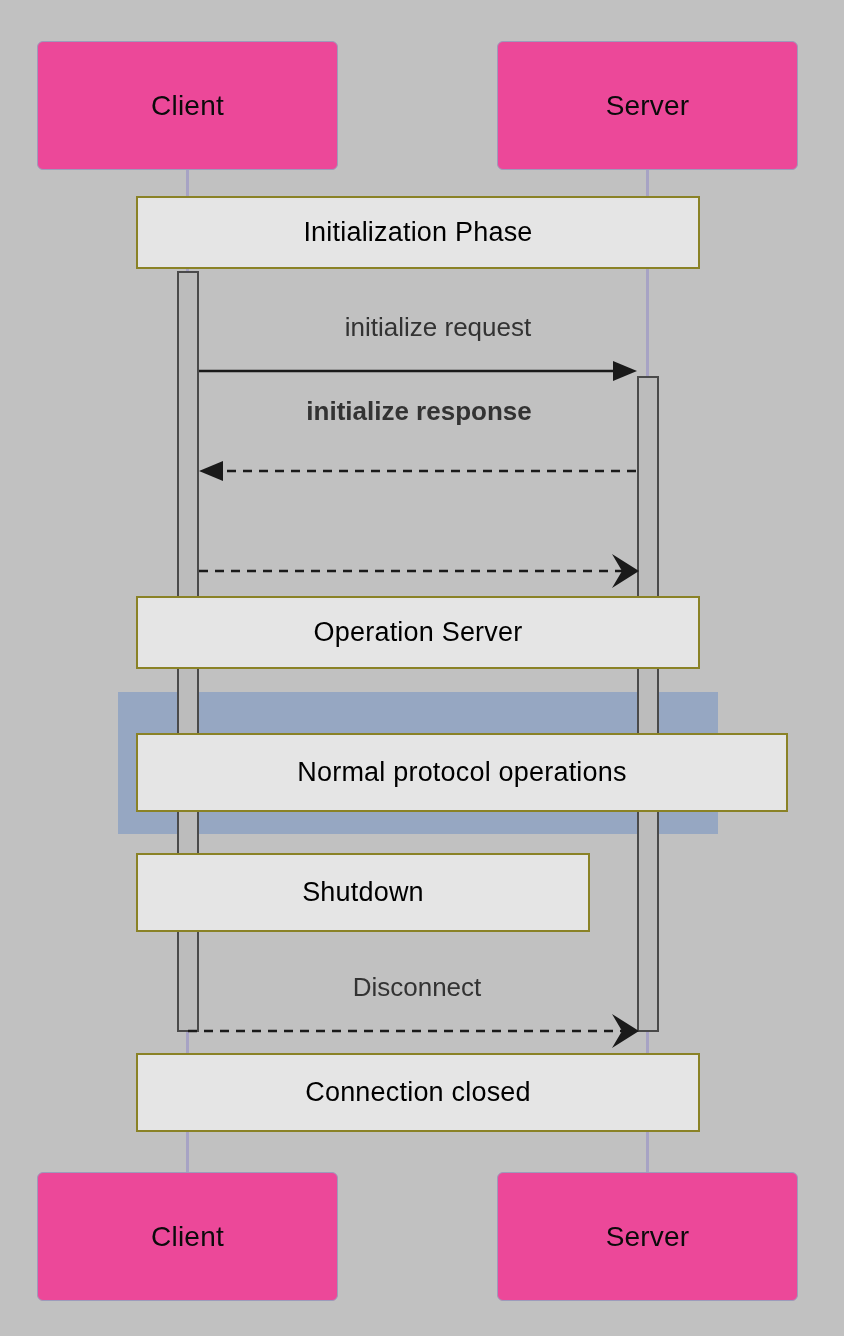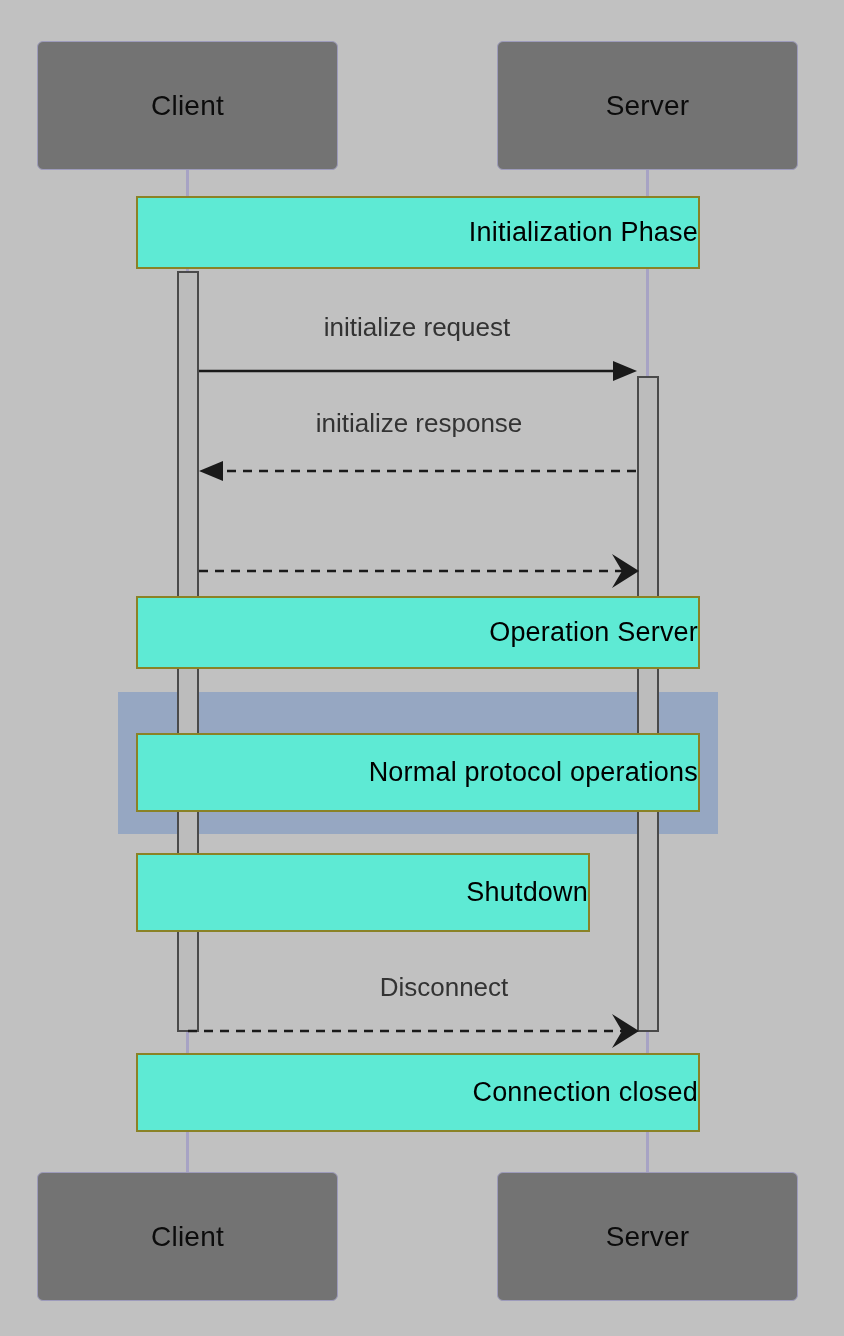--- a/index.html
+++ b/index.html
@@ -15,21 +15,21 @@
     width: 844px;
     height: 1336px;
     background: #c1c1c1;
     overflow: hidden;
   }
   
   .participant {
     position: absolute;
     width: 301px;
     height: 129px;
-    background: #737373;
+    background: #ec4899;
     border: 1.5px solid #9d9bbb;
     border-radius: 6px;
     box-sizing: border-box;
     display: flex;
     align-items: center;
     justify-content: center;
   }
   .participant-label {
     font-size: 28px;
     color: #0b0b0b;
@@ -45,26 +45,26 @@
   .activation {
     position: absolute;
     width: 22px;
     background: #bcbcbc;
     border: 2px solid #4a4a4a;
     box-sizing: border-box;
   }
   
   .phase-bar {
     position: absolute;
-    background: #5eead4;
+    background: #e5e5e5;
     border: 2px solid #8a8226;
     box-sizing: border-box;
     display: flex;
     align-items: center;
-    justify-content: flex-end;
+    justify-content: center;
   }
   .phase-label {
     font-size: 27px;
     color: #000000;
     letter-spacing: 0.2px;
     white-space: nowrap;
   }
   
   .highlight-band {
     position: absolute;
@@ -101,50 +101,50 @@
     <span class="participant-label">Client</span>
   </div>
   <div class="participant" style="left:497px; top:41px;">
     <span class="participant-label">Server</span>
   </div>
 
   <div class="phase-bar" style="left:136px; top:196px; width:564px; height:73px;">
     <span class="phase-label">Initialization Phase</span>
   </div>
 
-  <div class="message-label" style="left:417px; top:312px;">initialize request</div>
+  <div class="message-label" style="left:438px; top:312px;">initialize request</div>
   <svg class="msg-svg" style="left:0px; top:352px; width:844px; height:40px;">
     <line x1="199" y1="19" x2="627" y2="19" stroke="#1a1a1a" stroke-width="2.6"></line>
     <polygon points="637,19 613,9 613,29" fill="#1a1a1a"></polygon>
   </svg>
 
-  <div class="message-label" style="left:419px; top:408px;">initialize response</div>
+  <div class="message-label" style="left:419px; top:396px;font-weight:bold;">initialize response</div>
   <svg class="msg-svg" style="left:0px; top:452px; width:844px; height:40px;">
     <line x1="211" y1="19" x2="637" y2="19" stroke="#1a1a1a" stroke-width="2.6" stroke-dasharray="9,7"></line>
     <polygon points="199,19 223,9 223,29" fill="#1a1a1a"></polygon>
   </svg>
 
   <svg class="msg-svg" style="left:0px; top:552px; width:844px; height:40px;">
     <line x1="199" y1="19" x2="630" y2="19" stroke="#1a1a1a" stroke-width="2.6" stroke-dasharray="9,7"></line>
     <path d="M 612 2 L 639 19 L 612 36 L 622 19 Z" fill="#1a1a1a"></path>
   </svg>
 
   <div class="phase-bar" style="left:136px; top:596px; width:564px; height:73px;">
     <span class="phase-label">Operation Server</span>
   </div>
 
-  <div class="phase-bar" style="left:136px; top:733px; width:564px; height:79px;">
+  <div class="phase-bar" style="left:136px; top:733px; width:652px; height:79px;">
     <span class="phase-label">Normal protocol operations</span>
   </div>
 
   <div class="phase-bar" style="left:136px; top:853px; width:454px; height:79px;">
     <span class="phase-label">Shutdown</span>
   </div>
 
-  <div class="message-label" style="left:417px; top:972px;margin-left:27px;">Disconnect</div>
+  <div class="message-label" style="left:417px; top:972px;">Disconnect</div>
   <svg class="msg-svg" style="left:0px; top:1012px; width:844px; height:40px;">
     <line x1="188" y1="19" x2="630" y2="19" stroke="#1a1a1a" stroke-width="2.6" stroke-dasharray="9,7"></line>
     <path d="M 612 2 L 639 19 L 612 36 L 622 19 Z" fill="#1a1a1a"></path>
   </svg>
 
   <div class="phase-bar" style="left:136px; top:1053px; width:564px; height:79px;">
     <span class="phase-label">Connection closed</span>
   </div>
 
   <div class="participant" style="left:37px; top:1172px;">

